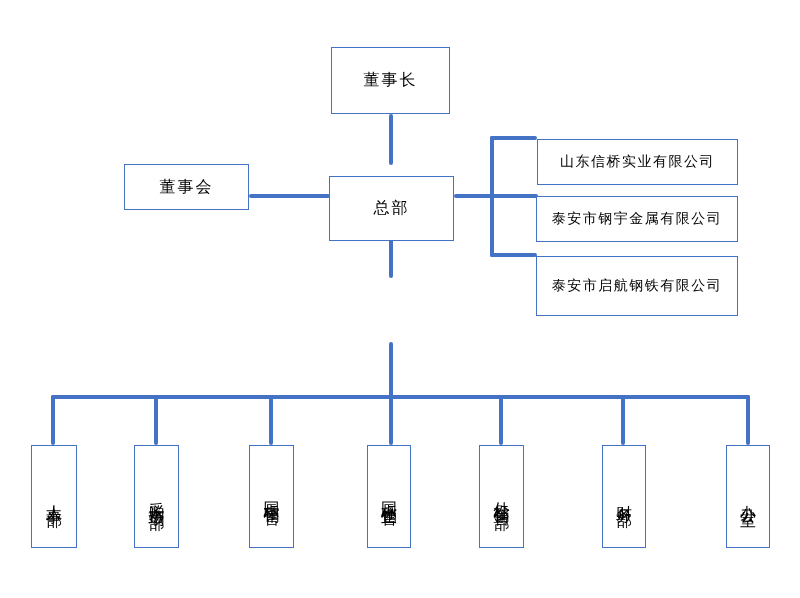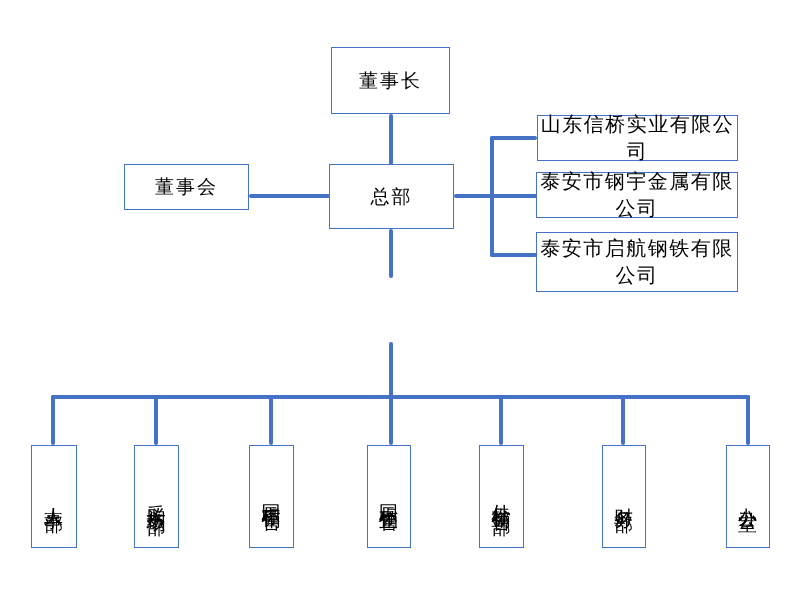--- a/index.html
+++ b/index.html
@@ -12,26 +12,26 @@
   }
   .canvas { position: absolute; left: 0; top: 0; width: 800px; height: 598px; }
   .box {
     position: absolute;
     border: 1.5px solid #4472C4;
     background: #ffffff;
     display: flex;
     align-items: center;
     justify-content: center;
     color: #000000;
-    font-size: 19px;
+    font-size: 16px;
     letter-spacing: 2px;
     text-align: center;
     box-sizing: border-box;
   }
-  .box.company { font-size: 20px; letter-spacing: 1.5px; }
+  .box.company { font-size: 14px; letter-spacing: 1.5px; margin-top: 24px; }
   .box.vbox span {
     writing-mode: vertical-rl;
     text-orientation: upright;
     letter-spacing: 3px;
     line-height: 1;
   }
   .conn {
     position: absolute;
     background: #4472C4;
     border-radius: 2px;
@@ -61,21 +61,21 @@
   <div class="conn" style="left:746px; top:395px; width:4px; height:50px;"></div>
 
   <div class="box" style="left:331px; top:47px; width:119px; height:67px;">
     <span>董事长</span>
   </div>
 
   <div class="box" style="left:124px; top:164px; width:125px; height:46px;">
     <span>董事会</span>
   </div>
 
-  <div class="box" style="left:329px; top:164px; width:125px; height:65px;">
+  <div class="box" style="left:329px; top:176px; width:125px; height:65px;">
     <span>总部</span>
   </div>
 
 
   <div class="box company" style="left:537px; top:115px; width:201px; height:46px;">
     <span>山东信桥实业有限公司</span>
   </div>
 
   <div class="box company" style="left:536px; top:172px; width:202px; height:46px;text-align:center;">
     <span>泰安市钢宇金属有限公司</span>

